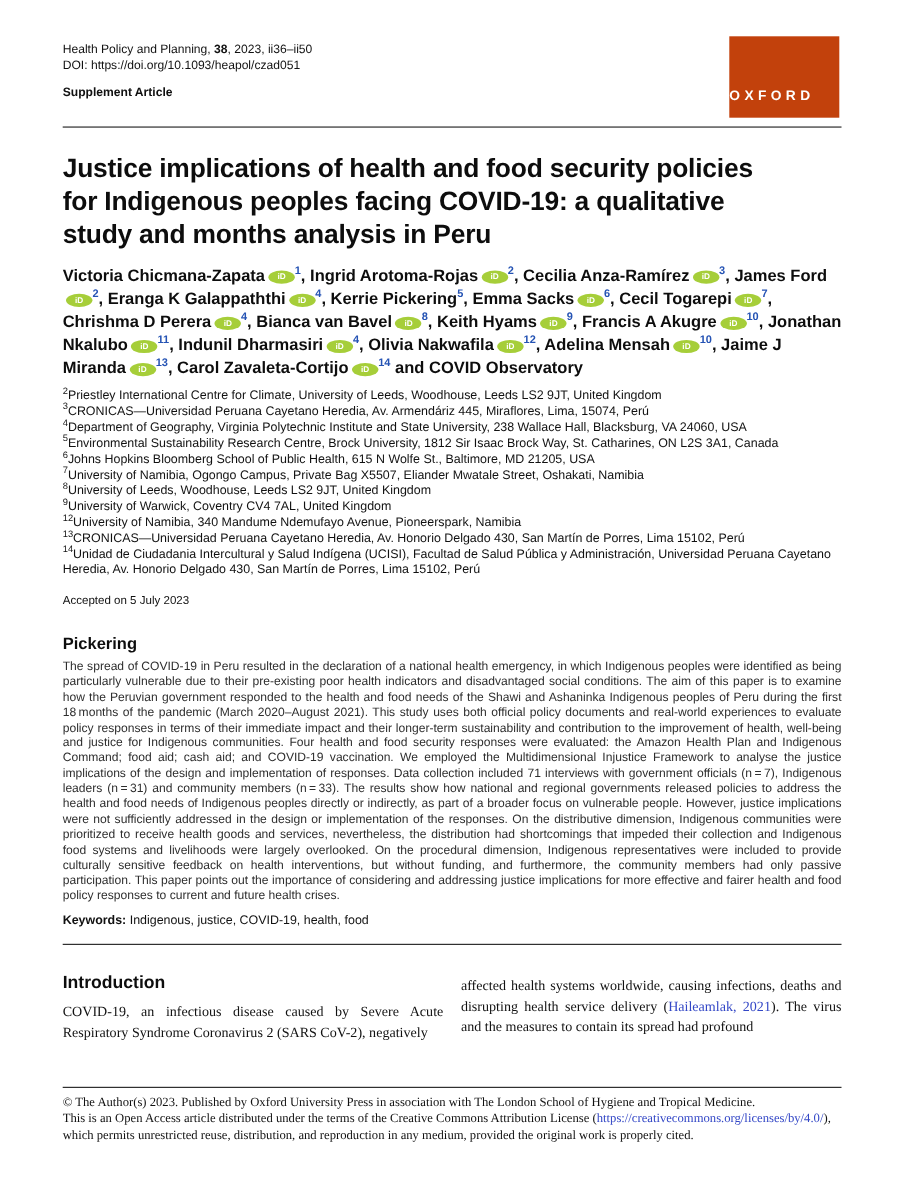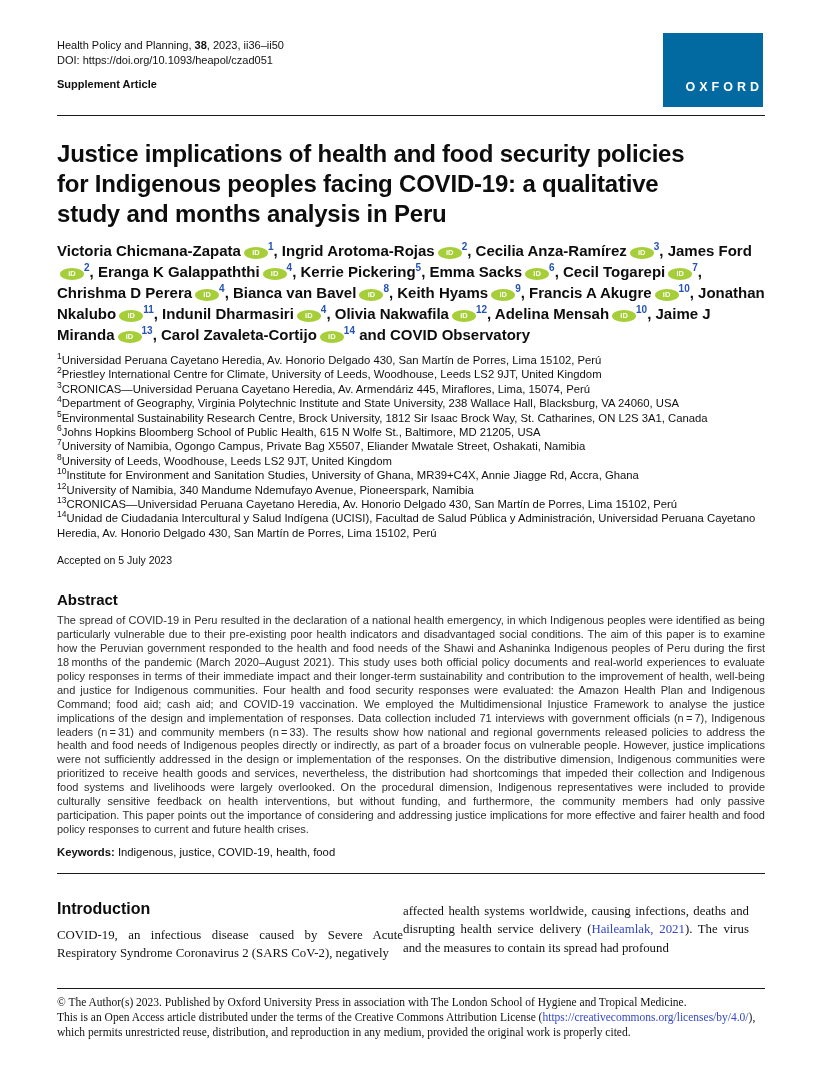--- a/index.html
+++ b/index.html
@@ -14,22 +14,22 @@
   }
   
   .journal-meta { font-size:11px; line-height:15px; color:#111; }
   .journal-name { }
   .journal-volume { font-weight:700; }
   .article-type { font-weight:700; margin-top:9px; font-size:11px; }
   .header-rule { border:none; border-top:1.5px solid #1a1a1a; margin-top:23px; }
   
   .oxford-box {
     position:absolute; top:33px; right:59px;
-    width:100px; height:74px; background:#0369a1;
-    display:flex; align-items:flex-end; justify-content:flex-end;
+    width:100px; height:74px; background:#c2410c;
+    display:flex; align-items:flex-end; justify-content:flex-start;
     padding-bottom:13px;
   }
   .oxford-box span {
     color:#ffffff; font-size:12.5px; font-weight:600; letter-spacing:4px;
   }
   
   .title { margin-top:23px; font-size:24px; line-height:30px; font-weight:700; color:#0d0d0d; letter-spacing:-0.2px; }
   
   .authors { margin-top:11px; font-size:15px; line-height:21px; font-weight:700; color:#0d0d0d; }
   .orcid-icon {
@@ -43,21 +43,21 @@
   .affiliations { margin-top:8px; font-size:11.3px; line-height:14.4px; color:#111; }
   .affiliation sup { font-size:8.5px; vertical-align:super; line-height:0; }
   .accepted { margin-top:14px; font-size:10.5px; color:#111; }
   
   .abstract-heading { margin-top:25px; font-size:15px; font-weight:700; color:#0d0d0d; }
   .abstract-body { margin-top:6px; font-size:11px; line-height:13.9px; color:#2e2e2e; text-align:justify; }
   .keywords { margin-top:9px; font-size:11.3px; color:#111; }
   .keywords-label { font-weight:700; }
   .section-rule { border:none; border-top:1.5px solid #1a1a1a; margin-top:15px; }
   
-  .columns { margin-top:26px; display:flex; gap:0; }
+  .columns { margin-top:26px; display:flex; gap:16px; }
   .col { width:346px; }
   .intro-heading { font-size:16px; font-weight:700; color:#0d0d0d; }
   .body-serif { font-family:"Liberation Serif", serif; font-size:12.8px; line-height:18.5px; color:#111; text-align:justify; }
   .col-left .body-serif { margin-top:8px; }
   .col-right .body-serif { margin-top:2px; }
   .cite-link { color:#3347c6; }
   
   .footer { position:absolute; left:57px; right:57px; top:988px; }
   .footer-rule { border:none; border-top:1px solid #1a1a1a; }
   .footer-text { margin-top:6px; font-family:"Liberation Serif", serif; font-size:11.5px; line-height:14.8px; color:#111; }
@@ -82,37 +82,36 @@
 
 <div class="title" id="title">
     <div>Justice implications of health and food security policies</div>
     <div>for Indigenous peoples facing COVID-19: a qualitative</div>
     <div>study and months analysis in Peru</div>
   </div>
 
 <div class="authors" id="authors"><span>Victoria Chicmana-Zapata<span class="orcid-icon">iD</span><span class="author-sup">1</span></span>, <span>Ingrid Arotoma-Rojas<span class="orcid-icon">iD</span><span class="author-sup">2</span></span>, <span>Cecilia Anza-Ramírez<span class="orcid-icon">iD</span><span class="author-sup">3</span></span>, <span>James Ford<span class="orcid-icon">iD</span><span class="author-sup">2</span></span>, <span>Eranga K Galappaththi<span class="orcid-icon">iD</span><span class="author-sup">4</span></span>, <span>Kerrie Pickering<span class="author-sup">5</span></span>, <span>Emma Sacks<span class="orcid-icon">iD</span><span class="author-sup">6</span></span>, <span>Cecil Togarepi<span class="orcid-icon">iD</span><span class="author-sup">7</span></span>, <span>Chrishma D Perera<span class="orcid-icon">iD</span><span class="author-sup">4</span></span>, <span>Bianca van Bavel<span class="orcid-icon">iD</span><span class="author-sup">8</span></span>, <span>Keith Hyams<span class="orcid-icon">iD</span><span class="author-sup">9</span></span>, <span>Francis A Akugre<span class="orcid-icon">iD</span><span class="author-sup">10</span></span>, <span>Jonathan Nkalubo<span class="orcid-icon">iD</span><span class="author-sup">11</span></span>, <span>Indunil Dharmasiri<span class="orcid-icon">iD</span><span class="author-sup">4</span></span>, <span>Olivia Nakwafila<span class="orcid-icon">iD</span><span class="author-sup">12</span></span>, <span>Adelina Mensah<span class="orcid-icon">iD</span><span class="author-sup">10</span></span>, <span>Jaime J Miranda<span class="orcid-icon">iD</span><span class="author-sup">13</span></span>, <span>Carol Zavaleta-Cortijo<span class="orcid-icon">iD</span><span class="author-sup">14</span></span> and COVID Observatory</div>
 
 <div class="affiliations" id="affiliations">
-    <div class="affiliation"><sup>1</sup>Universidad Peruana Cayetano Heredia, Av. Honorio Delgado 430, San Martín de Porres, Lima 15102, Perú</div>
     <div class="affiliation"><sup>2</sup>Priestley International Centre for Climate, University of Leeds, Woodhouse, Leeds LS2 9JT, United Kingdom</div>
     <div class="affiliation"><sup>3</sup>CRONICAS—Universidad Peruana Cayetano Heredia, Av. Armendáriz 445, Miraflores, Lima, 15074, Perú</div>
     <div class="affiliation"><sup>4</sup>Department of Geography, Virginia Polytechnic Institute and State University, 238 Wallace Hall, Blacksburg, VA 24060, USA</div>
     <div class="affiliation"><sup>5</sup>Environmental Sustainability Research Centre, Brock University, 1812 Sir Isaac Brock Way, St. Catharines, ON L2S 3A1, Canada</div>
     <div class="affiliation"><sup>6</sup>Johns Hopkins Bloomberg School of Public Health, 615 N Wolfe St., Baltimore, MD 21205, USA</div>
     <div class="affiliation"><sup>7</sup>University of Namibia, Ogongo Campus, Private Bag X5507, Eliander Mwatale Street, Oshakati, Namibia</div>
     <div class="affiliation"><sup>8</sup>University of Leeds, Woodhouse, Leeds LS2 9JT, United Kingdom</div>
-    <div class="affiliation"><sup>10</sup>Institute for Environment and Sanitation Studies, University of Ghana, MR39+C4X, Annie Jiagge Rd, Accra, Ghana</div>
+    <div class="affiliation"><sup>9</sup>University of Warwick, Coventry CV4 7AL, United Kingdom</div>
     <div class="affiliation"><sup>12</sup>University of Namibia, 340 Mandume Ndemufayo Avenue, Pioneerspark, Namibia</div>
     <div class="affiliation"><sup>13</sup>CRONICAS—Universidad Peruana Cayetano Heredia, Av. Honorio Delgado 430, San Martín de Porres, Lima 15102, Perú</div>
     <div class="affiliation"><sup>14</sup>Unidad de Ciudadania Intercultural y Salud Indígena (UCISI), Facultad de Salud Pública y Administración, Universidad Peruana Cayetano Heredia, Av. Honorio Delgado 430, San Martín de Porres, Lima 15102, Perú</div>
   </div>
 
 <div class="accepted">Accepted on 5 July 2023</div>
 
-<div class="abstract-heading">Abstract</div>
+<div class="abstract-heading">Pickering</div>
 <div class="abstract-body">The spread of COVID-19 in Peru resulted in the declaration of a national health emergency, in which Indigenous peoples were identified as being particularly vulnerable due to their pre-existing poor health indicators and disadvantaged social conditions. The aim of this paper is to examine how the Peruvian government responded to the health and food needs of the Shawi and Ashaninka Indigenous peoples of Peru during the first 18 months of the pandemic (March 2020–August 2021). This study uses both official policy documents and real-world experiences to evaluate policy responses in terms of their immediate impact and their longer-term sustainability and contribution to the improvement of health, well-being and justice for Indigenous communities. Four health and food security responses were evaluated: the Amazon Health Plan and Indigenous Command; food aid; cash aid; and COVID-19 vaccination. We employed the Multidimensional Injustice Framework to analyse the justice implications of the design and implementation of responses. Data collection included 71 interviews with government officials (n = 7), Indigenous leaders (n = 31) and community members (n = 33). The results show how national and regional governments released policies to address the health and food needs of Indigenous peoples directly or indirectly, as part of a broader focus on vulnerable people. However, justice implications were not sufficiently addressed in the design or implementation of the responses. On the distributive dimension, Indigenous communities were prioritized to receive health goods and services, nevertheless, the distribution had shortcomings that impeded their collection and Indigenous food systems and livelihoods were largely overlooked. On the procedural dimension, Indigenous representatives were included to provide culturally sensitive feedback on health interventions, but without funding, and furthermore, the community members had only passive participation. This paper points out the importance of considering and addressing justice implications for more effective and fairer health and food policy responses to current and future health crises.</div>
 
 <div class="keywords">
   <span class="keywords-label">Keywords:</span><span> Indigenous, justice, COVID-19, health, food</span>
 </div>
 
 <hr class="section-rule">
 
 <div class="columns">
   <div class="col col-left">

